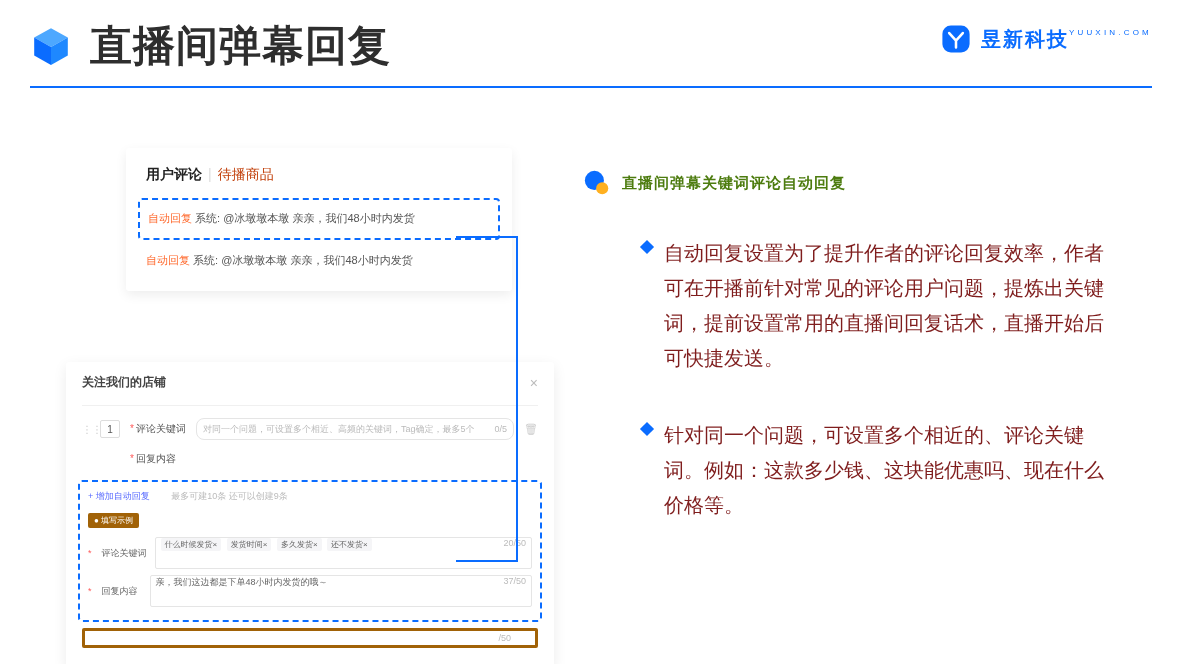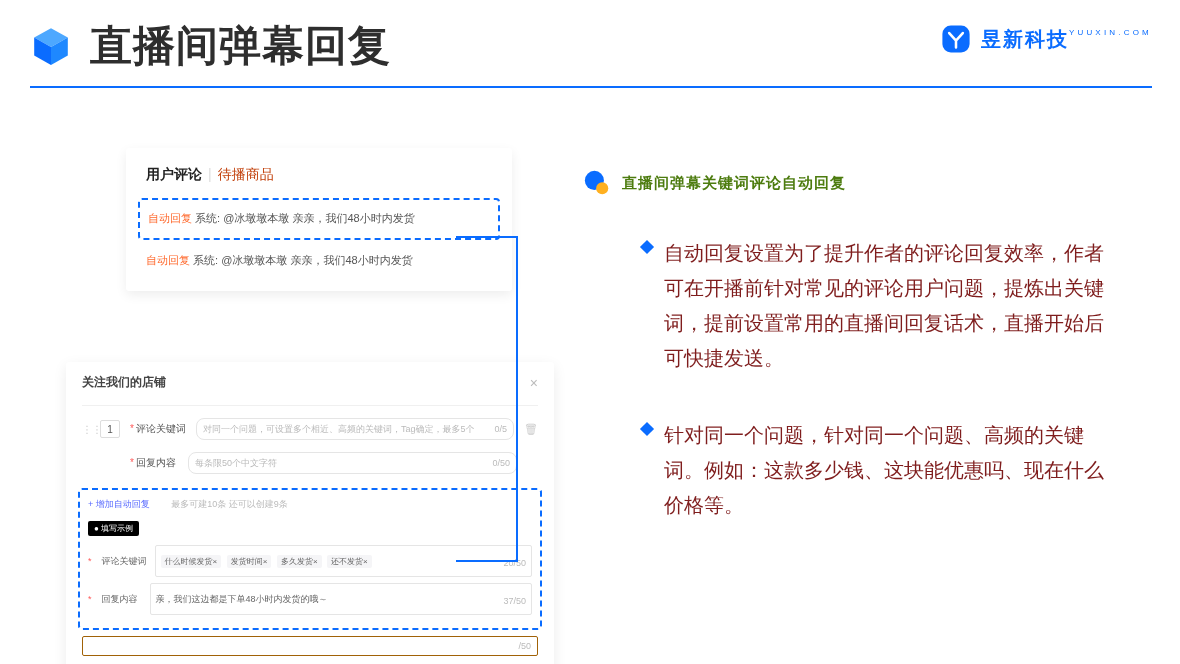--- a/index.html
+++ b/index.html
@@ -39,26 +39,26 @@
 .req-dot{color:#ff5a5a;margin-right:2px}
 .label{min-width:48px;color:#555}
 .input-box{flex:1;height:22px;border:1px solid #e5e5e5;border-radius:8px;display:flex;align-items:center;padding:0 6px;color:#bbb;justify-content:space-between}
 .input-text{font-size:9px;white-space:nowrap;overflow:hidden;text-overflow:ellipsis}
 .counter{font-size:9px;color:#bbb;flex-shrink:0}
 .trash{color:#ccc;font-size:11px}
 .divider{height:1px;background:#f0f0f0;margin:6px 16px}
 
 .example-box{margin:8px 12px 0 12px;border:2px dashed #0a6cff;border-radius:4px;padding:8px 8px 10px 8px}
 .add-link{font-size:9px;color:#5a6cff;margin-bottom:6px;display:block}
-.example-tag{display:inline-block;background:#000000;color:#fff;font-size:8px;padding:2px 6px;border-radius:2px;margin-bottom:6px}
+.example-tag{display:inline-block;background:#a16207;color:#fff;font-size:8px;padding:2px 6px;border-radius:2px;margin-bottom:6px}
 .ex-row{display:flex;align-items:center;gap:8px;font-size:9px;color:#666;padding:3px 0}
 .ex-label{min-width:40px}
-.ex-input{flex:1;height:32px;border:1px solid #e5e5e5;border-radius:2px;display:flex;align-items:flex-end;padding:8px 5px;justify-content:space-between}
+.ex-input{flex:1;height:32px;border:1px solid #e5e5e5;border-radius:2px;display:flex;align-items:flex-start;padding:0 5px;justify-content:space-between}
 .chip{display:inline-block;background:#f5f5f7;padding:1px 4px;margin-right:3px;border-radius:2px;font-size:8px;color:#666}
-.outside-input{margin:6px 16px 0 16px;height:20px;border:1px solid #a16207;border-radius:2px;display:flex;align-items:center;justify-content:flex-end;padding:0 6px}
+.outside-input{margin:6px 16px 0 16px;height:20px;border:3px solid #a16207;border-radius:2px;display:flex;align-items:center;justify-content:flex-end;padding:0 24px}
 
 
 .connector{position:absolute;top:236px;left:516px;width:2px;height:326px;background:#0a6cff}
 .connector-h1{position:absolute;top:236px;left:456px;width:62px;height:2px;background:#0a6cff}
 .connector-h2{position:absolute;top:560px;left:456px;width:62px;height:2px;background:#0a6cff}
 
 
 .right{position:absolute;top:170px;left:584px;width:546px}
 .sec-head{display:flex;align-items:center;gap:12px;margin-bottom:40px}
 .bubble{width:26px;height:26px;position:relative}
@@ -124,24 +124,20 @@
       <div class="input-box">
         <span class="input-text">对同一个问题，可设置多个相近、高频的关键词，Tag确定，最多5个</span>
         <span class="counter">0/5</span>
       </div>
       <span class="trash">🗑</span>
     </div>
     <div class="row">
       <span class="drag-handle"></span>
       <span style="width:20px"></span>
       <span class="label"><span class="req-dot">*</span><span>回复内容</span></span>
-      <div class="input-box">
-        <span class="input-text">每条限50个中文字符</span>
-        <span class="counter">0/50</span>
-      </div>
       <span style="width:11px"></span>
     </div>
 
     <div class="example-box">
       <span class="add-link">
         <span>+ 增加自动回复</span>
         <span style="color:#bbb;margin-left:19px">最多可建10条 还可以创建9条</span>
       </span>
       <span class="example-tag">● 填写示例</span>
       <div class="ex-row">
@@ -185,15 +181,15 @@
       </svg>
     </div>
     <h2 class="sec-title">直播间弹幕关键词评论自动回复</h2>
   </div>
   <div class="bullet">
     <div class="diamond"></div>
     <p class="bullet-text">自动回复设置为了提升作者的评论回复效率，作者可在开播前针对常见的评论用户问题，提炼出关键词，提前设置常用的直播间回复话术，直播开始后可快捷发送。</p>
   </div>
   <div class="bullet">
     <div class="diamond"></div>
-    <p class="bullet-text">针对同一个问题，针对同一个问题、高频的关键词。例如：这款多少钱、这块能优惠吗、现在什么价格等。</p>
+    <p class="bullet-text">针对同一个问题，可设置多个相近的、评论关键词。例如：这款多少钱、这块能优惠吗、现在什么价格等。</p>
   </div>
 </div>
 
 </body></html>

